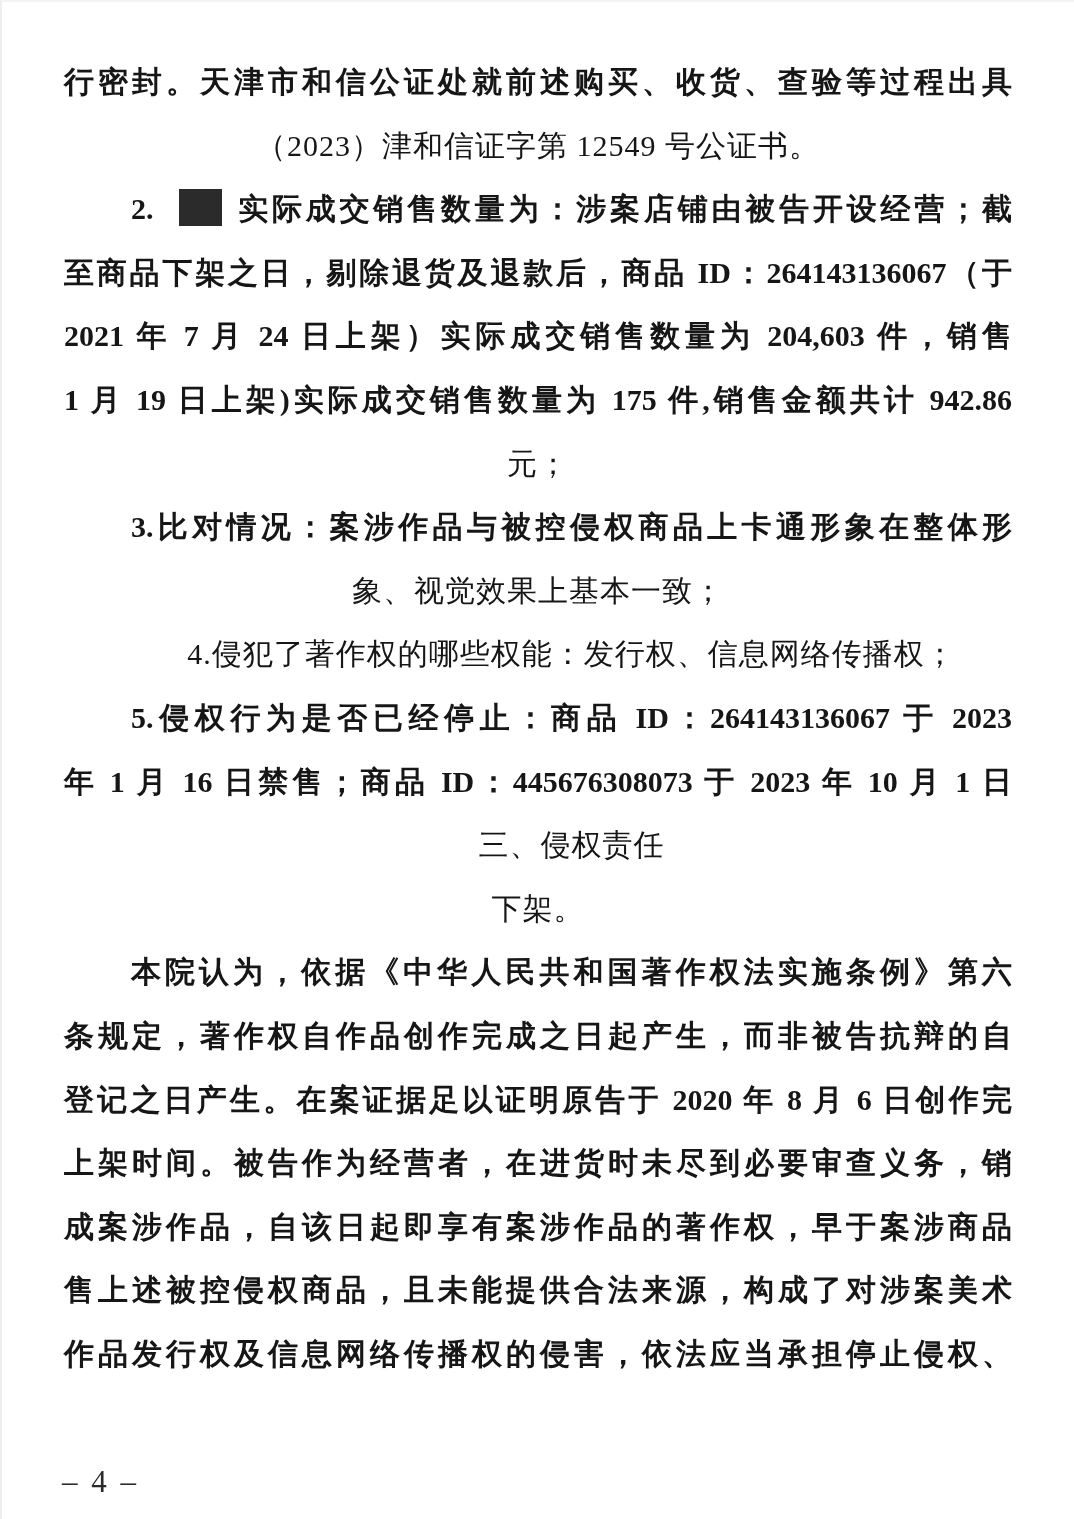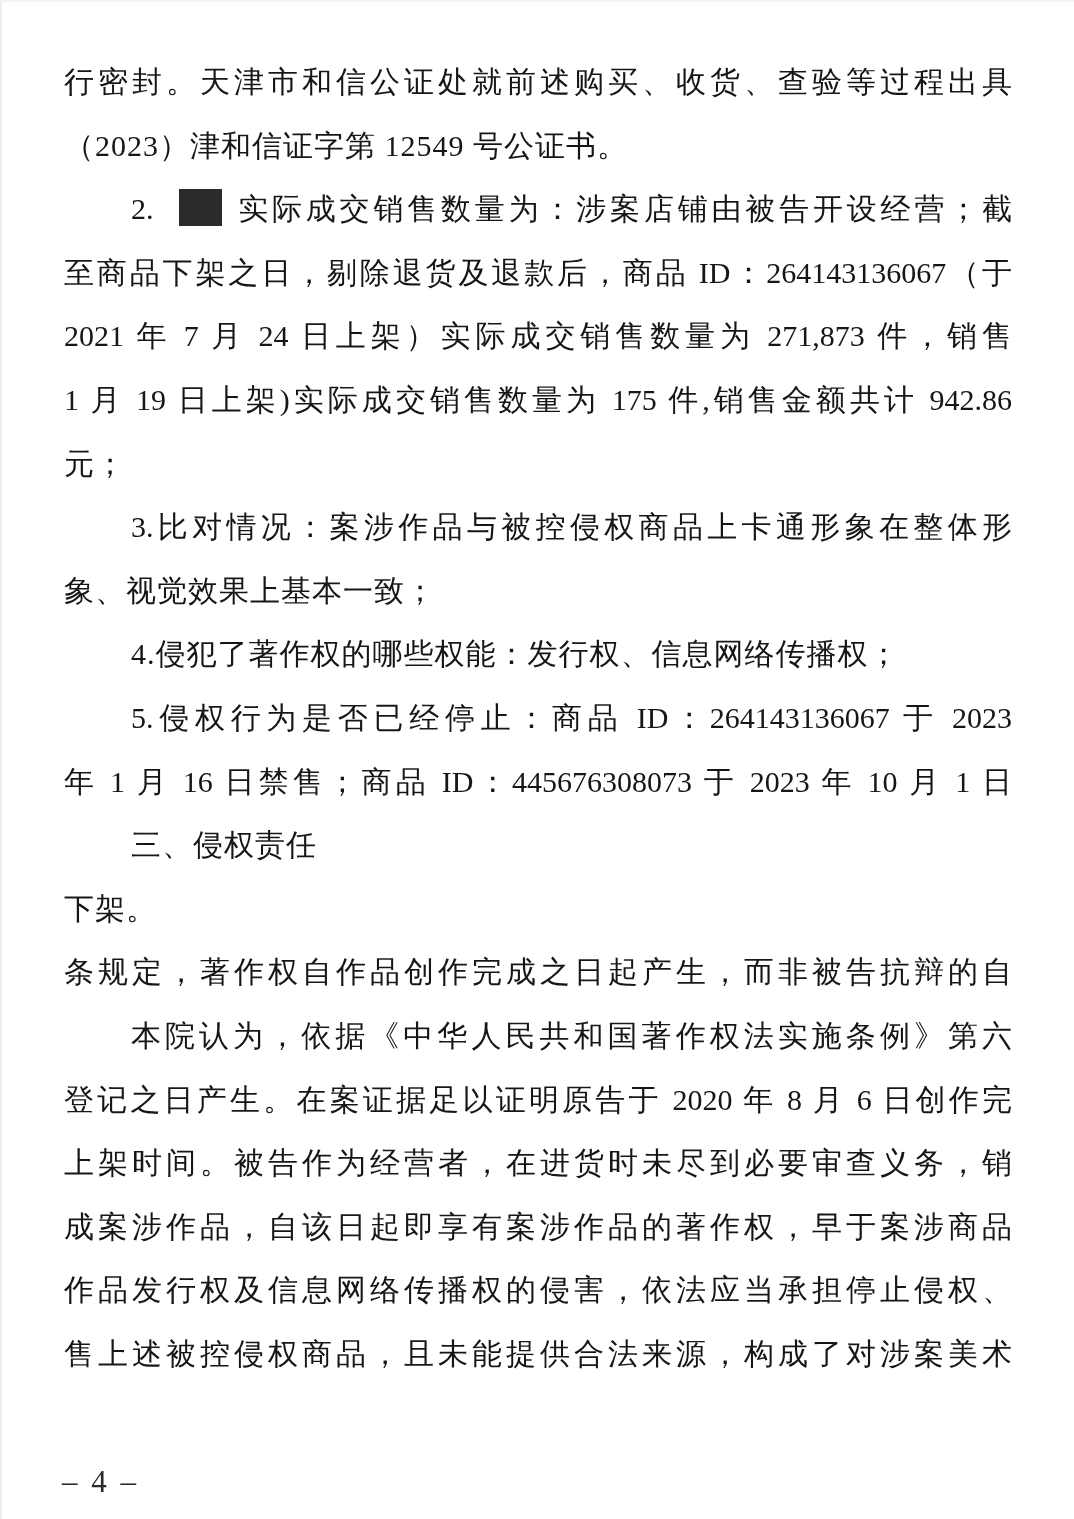--- a/index.html
+++ b/index.html
@@ -24,27 +24,28 @@
     left: 62px;
     top: 48px;
     width: 948px;
   }
   .line {
     height: 63.6px;
     line-height: 63.6px;
     font-size: 30px;
     letter-spacing: 1px;
     white-space: nowrap;
-    text-align: left;
+    text-align: center;
   }
   .line.justify {
     white-space: normal;
     letter-spacing: 0;
     text-align: justify;
     text-align-last: justify;
+    font-weight: bold;
   }
   .line.indent {
     text-indent: 67px;
   }
   .redaction {
     display: inline-block;
     width: 43px;
     height: 37px;
     vertical-align: -7px;
     margin: 0 5px 0 14px;
@@ -60,32 +61,32 @@
 </style>
 </head>
 <body>
 
 <div class="page">
   <div class="lines">
       <div class="line justify">行密封。天津市和信公证处就前述购买、收货、查验等过程出具</div>
       <div class="line">（2023）津和信证字第 12549 号公证书。</div>
       <div class="line justify indent"><span>2. </span><span class="redaction" style="background: rgb(43, 43, 43);"></span><span> 实际成交销售数量为：涉案店铺由被告开设经营；截</span></div>
       <div class="line justify">至商品下架之日，剔除退货及退款后，商品 ID：264143136067（于</div>
-      <div class="line justify">2021 年 7 月 24 日上架）实际成交销售数量为 271,873 件，销售</div>
+      <div class="line justify">2021 年 7 月 24 日上架）实际成交销售数量为 204,603 件，销售</div>
       <div class="line justify">1 月 19 日上架)实际成交销售数量为 175 件,销售金额共计 942.86</div>
       <div class="line">元；</div>
       <div class="line justify indent">3.比对情况：案涉作品与被控侵权商品上卡通形象在整体形</div>
       <div class="line">象、视觉效果上基本一致；</div>
       <div class="line indent">4.侵犯了著作权的哪些权能：发行权、信息网络传播权；</div>
       <div class="line justify indent">5.侵权行为是否已经停止：商品 ID：264143136067 于 2023</div>
       <div class="line justify">年 1 月 16 日禁售；商品 ID：445676308073 于 2023 年 10 月 1 日</div>
       <div class="line indent">三、侵权责任</div>
       <div class="line">下架。</div>
+      <div class="line justify indent">本院认为，依据《中华人民共和国著作权法实施条例》第六</div>
       <div class="line justify">条规定，著作权自作品创作完成之日起产生，而非被告抗辩的自</div>
-      <div class="line justify indent">本院认为，依据《中华人民共和国著作权法实施条例》第六</div>
       <div class="line justify">登记之日产生。在案证据足以证明原告于 2020 年 8 月 6 日创作完</div>
       <div class="line justify">上架时间。被告作为经营者，在进货时未尽到必要审查义务，销</div>
       <div class="line justify">成案涉作品，自该日起即享有案涉作品的著作权，早于案涉商品</div>
+      <div class="line justify">售上述被控侵权商品，且未能提供合法来源，构成了对涉案美术</div>
       <div class="line justify">作品发行权及信息网络传播权的侵害，依法应当承担停止侵权、</div>
-      <div class="line justify">售上述被控侵权商品，且未能提供合法来源，构成了对涉案美术</div>
     </div>
   <div class="footer">– 4 –</div>
 </div>
 
 </body></html>

